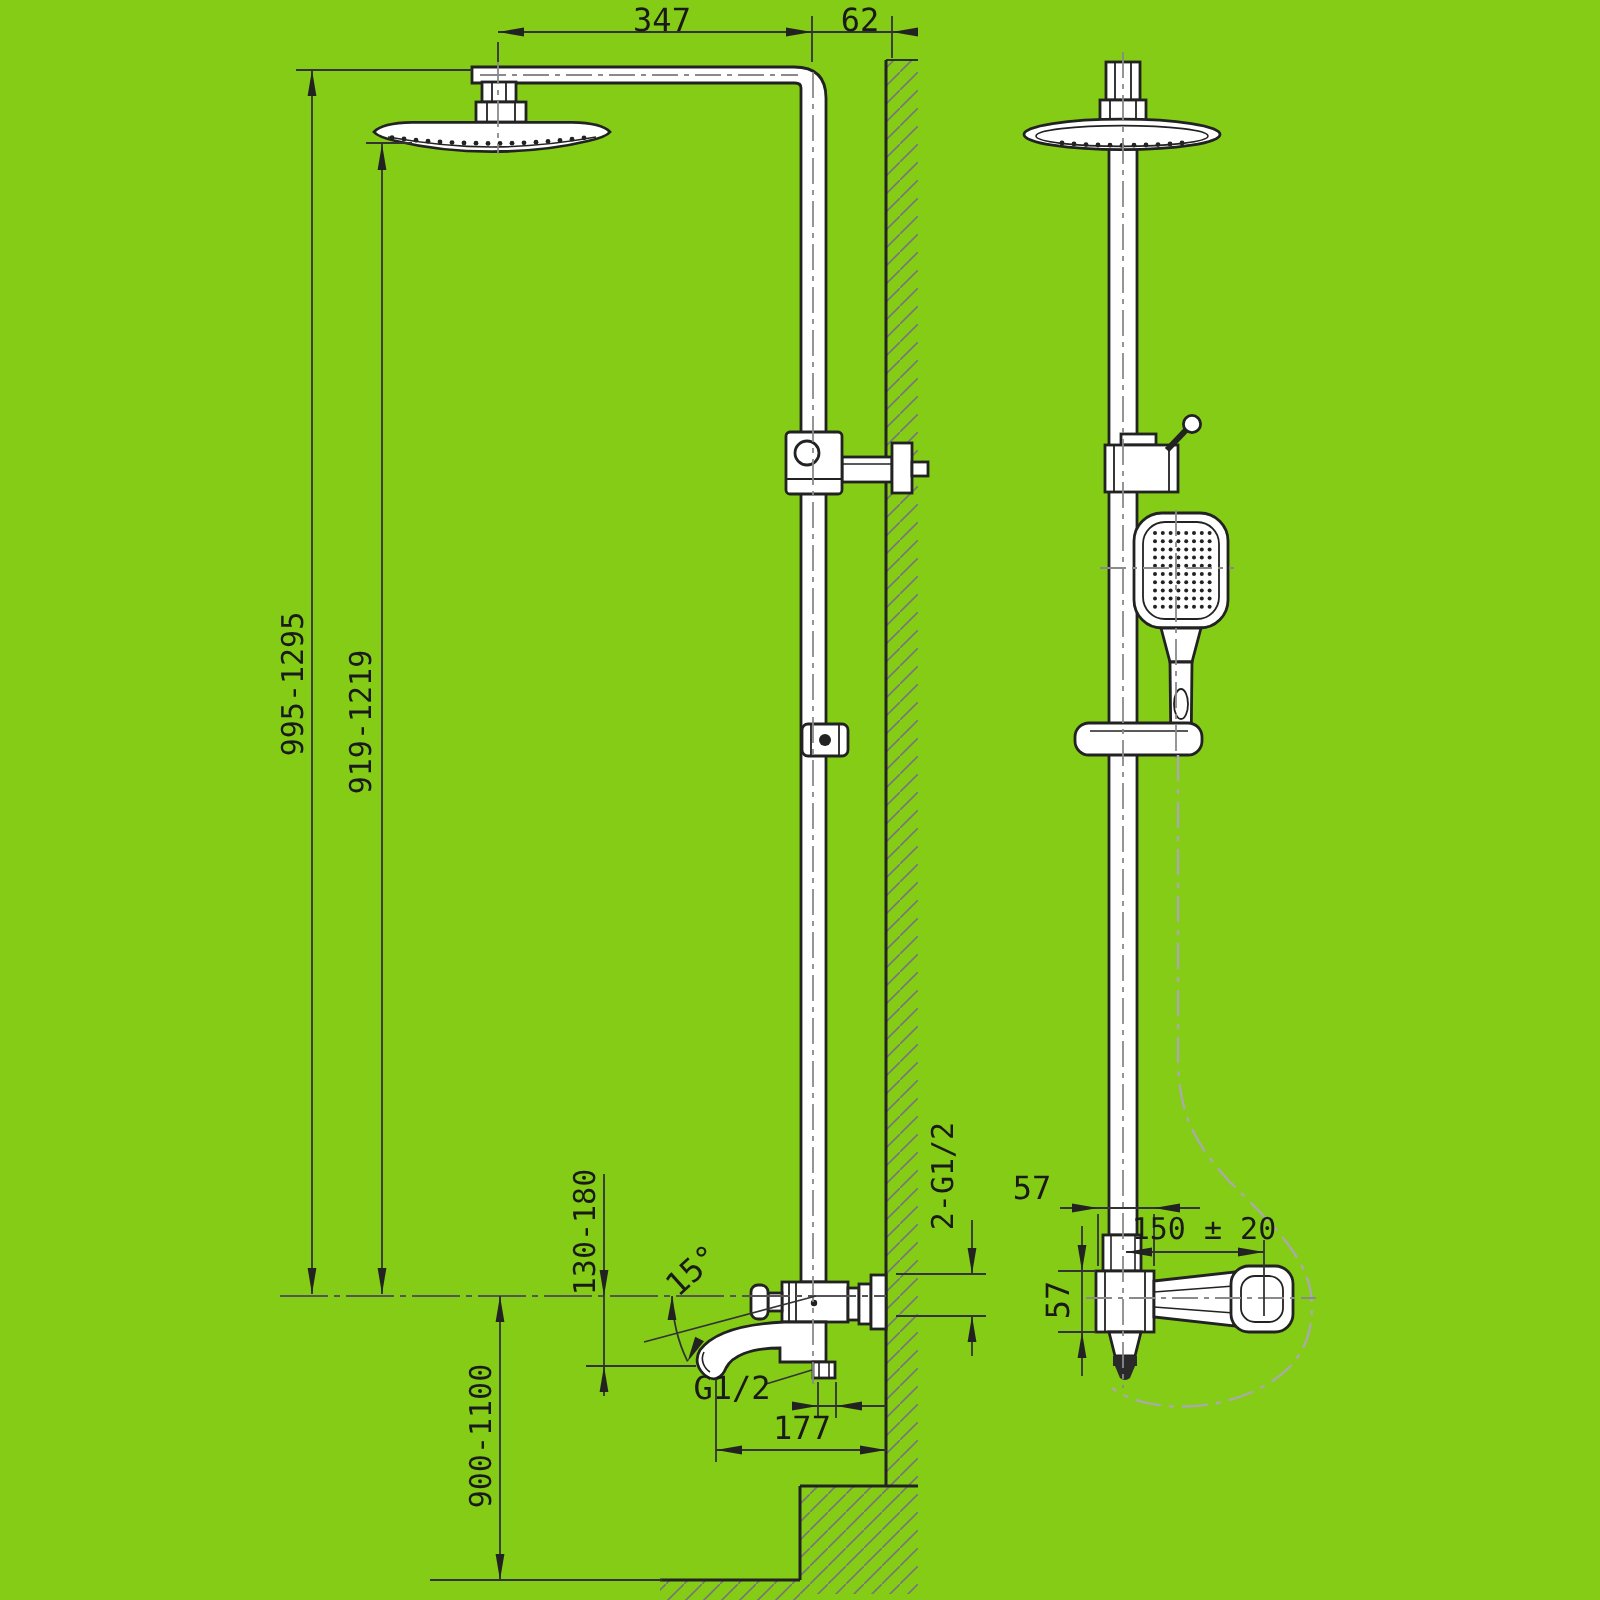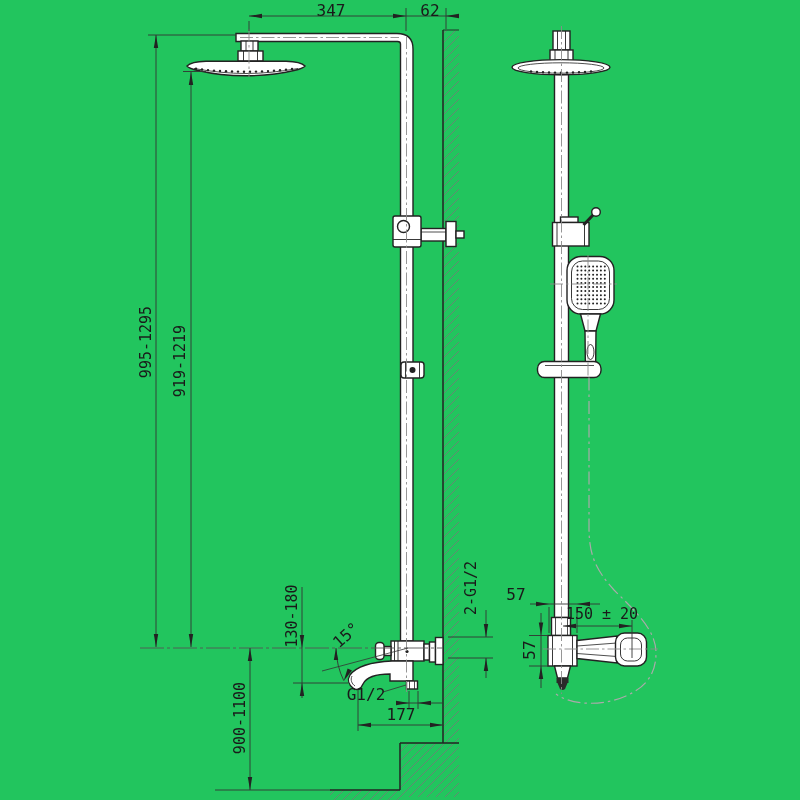--- a/index.html
+++ b/index.html
@@ -1,16 +1,16 @@
 <!DOCTYPE html>
 <html><head>
 <meta charset="utf-8">
 <style>
   html,body{margin:0;padding:0;background:#fff;}
-  .canvas{position:relative;width:800px;height:800px;background:#22c55e;overflow:hidden;text-decoration:underline;}
+  .canvas{position:relative;width:800px;height:800px;background:#84cc16;overflow:hidden;text-decoration:underline;}
   .dim-text{font-family:"DejaVu Sans Mono","Liberation Mono",monospace;font-size:16px;fill:#1a1a1a;}
   .dim-text-sm{font-family:"DejaVu Sans Mono","Liberation Mono",monospace;font-size:15px;fill:#1a1a1a;}
   svg{display:block;}
 </style>
 </head>
 <body>
 
 <div class="canvas">
 <svg width="800" height="800" viewBox="0 0 800 800">
   <defs>

